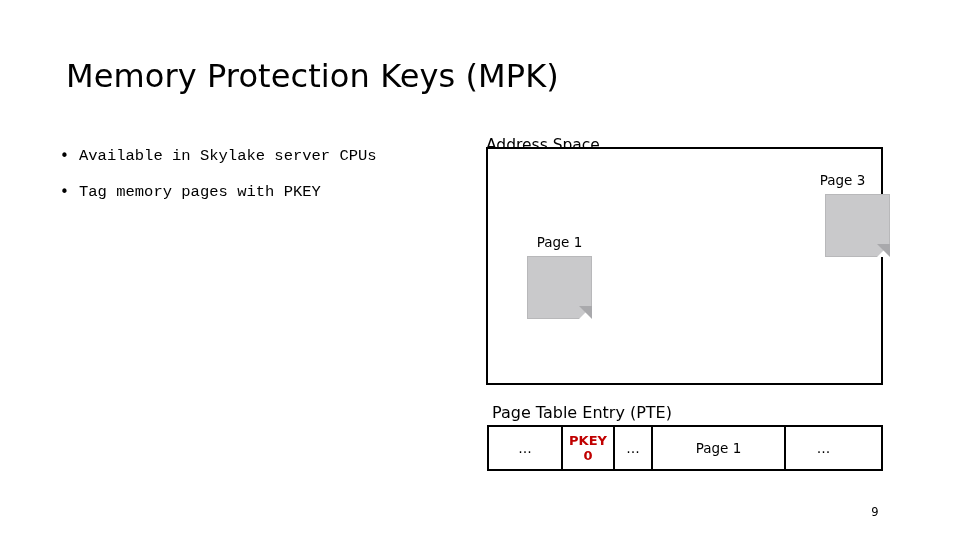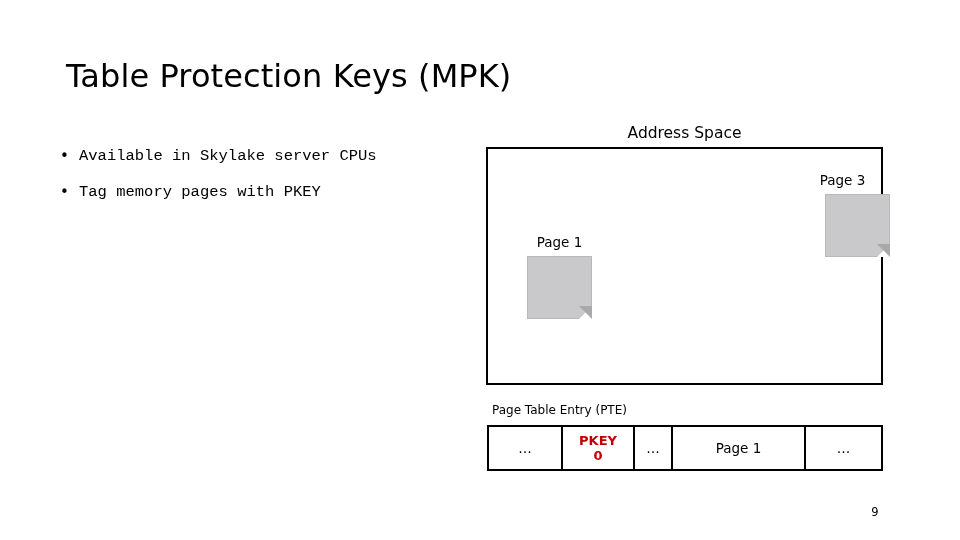--- a/index.html
+++ b/index.html
@@ -58,23 +58,22 @@
   .bullet-text {
     flex: 1 1 auto;
     white-space: nowrap;
     font-family: Liberation Mono, monospace;
   }
 
   
   .addr-label {
     position: absolute;
     left: 486px;
-    top: 124px;
+    top: 136px;
     width: 397px;
-    text-align: center;
     font-size: 15.5px;
   }
   .addr-box {
     position: absolute;
     left: 486px;
     top: 147px;
     width: 397px;
     height: 238px;
     border: 2px solid #000000;
     box-sizing: border-box;
@@ -123,21 +122,21 @@
 
   #page-1 { left: 527px; top: 256px; }
   #page-2 { left: 684px; top: 287px; }
   #page-3 { left: 795px; top: 194px; padding-left: 30px; }
 
   
   .pte-label {
     position: absolute;
     left: 492px;
     top: 403px;
-    font-size: 12px;
+    font-size: 16px;
     white-space: nowrap;
     text-align: center;
   }
   .pte-table {
     position: absolute;
     left: 487px;
     top: 425px;
     width: 396px;
     height: 46px;
     display: flex;
@@ -152,21 +151,21 @@
     flex-direction: column;
     align-items: center;
     justify-content: center;
     font-size: 13.5px;
     line-height: 16px;
     text-align: center;
     overflow: hidden;
   }
   .pte-cell:last-child { border-right: none; }
   .c0 { width: 74px; }
-  .c1 { width: 72px; }
+  .c1 { width: 52px; }
   .c2 { width: 38px; }
   .c3 { width: 133px; }
   .c4 { width: 75px; }
   .pkey-text {
     color: #c00000;
     font-weight: bold;
     font-size: 13px;
     line-height: 15px;
   }
 
@@ -179,21 +178,21 @@
     text-align: center;
     font-size: 11.5px;
     color: #000000;
   }
 </style>
 </head>
 <body>
 
 <div class="slide">
 
-  <div class="slide-title">Table Protection Keys (MPK)</div>
+  <div class="slide-title">Memory Protection Keys (MPK)</div>
 
   <div class="bullets">
     <div class="bullet-row">
       <span class="bullet-dot">•</span>
       <span class="bullet-text">Available in Skylake server CPUs</span>
     </div>
     <div class="bullet-row">
       <span class="bullet-dot">•</span>
       <span class="bullet-text">Tag memory pages with PKEY</span>
     </div>

